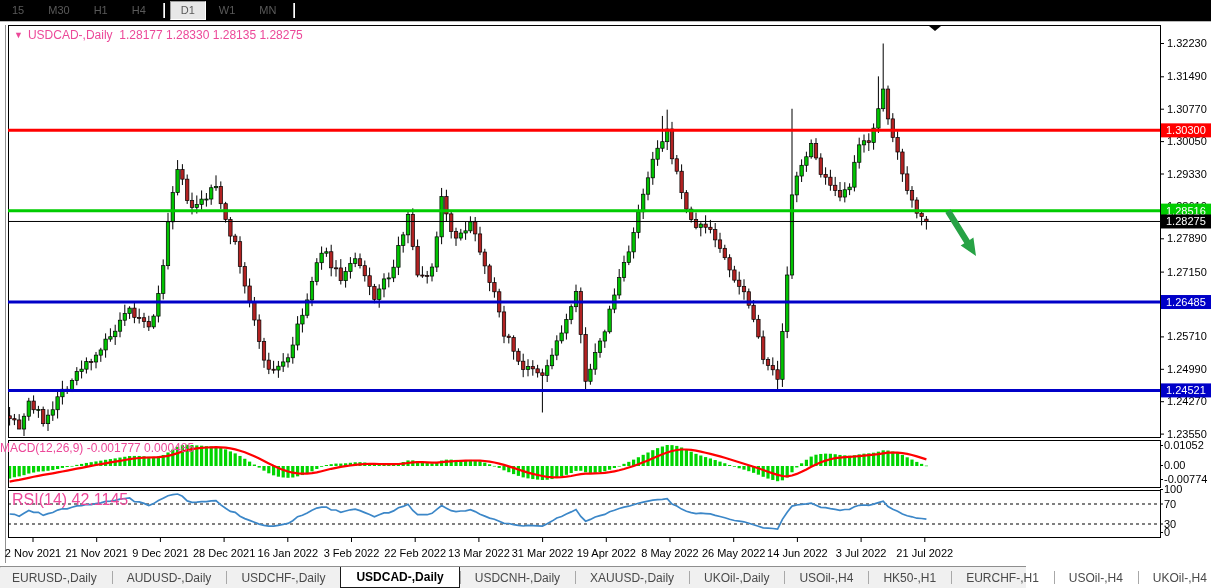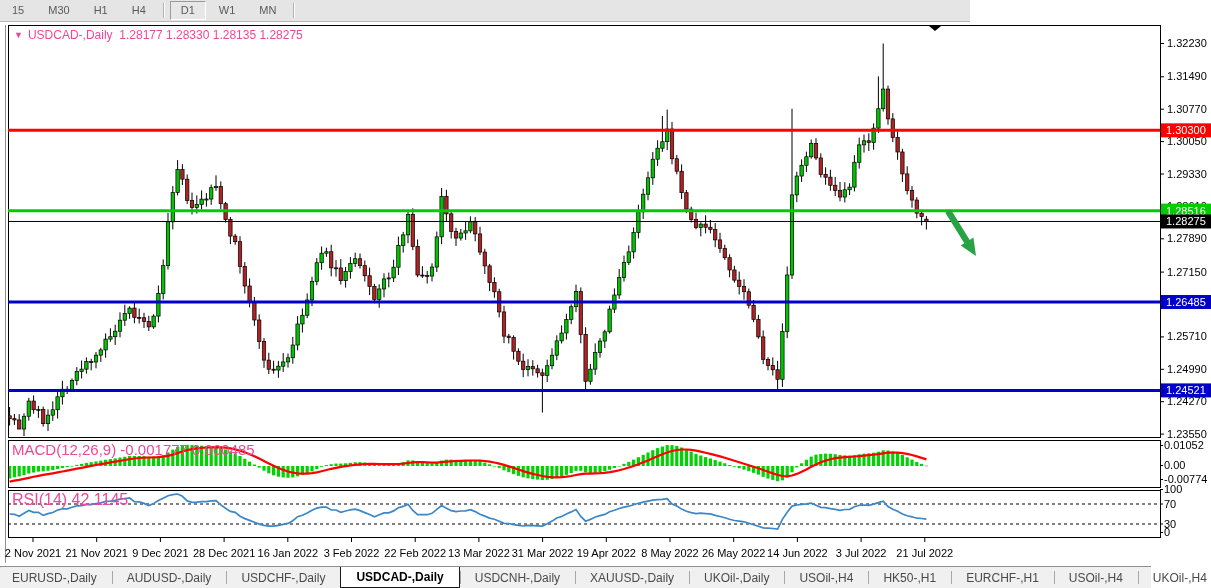--- a/index.html
+++ b/index.html
@@ -3,44 +3,44 @@
 <meta charset="utf-8">
 <style>
   html,body{margin:0;padding:0}
   body{
     width:1211px;height:588px;position:relative;overflow:hidden;
     background:#ffffff;font-family:"Liberation Sans",sans-serif;
     -webkit-font-smoothing:none;
   }
   
   #toolbar{
-    position:absolute;top:0;left:0;width:970px;height:21px;
-    background:#e5e5e5;border-bottom:1px solid #b8b8b8;
+    position:absolute;top:0;left:0;width:1211px;height:21px;
+    background:#000000;border-bottom:1px solid #b8b8b8;
     display:flex;align-items:center;font-size:11px;color:#5a5a5a;
   }
   .tf-btn{
     padding:2px 10px;margin:0 1px;border:1px solid transparent;cursor:default;
     line-height:13px;
   }
   .tf-btn.active{
     background:#e7e7e7;border:1px solid #9a9a9a;
     border-bottom-color:#ffffff;border-right-color:#ffffff;
   }
   .tf-sep{width:1px;height:15px;background:#b0b0b0;margin:0 5px;box-shadow:1px 0 0 #fff}
   
   .overlay{position:absolute;color:#ec4899;white-space:nowrap;z-index:3}
   #chart-title{left:14px;top:28px;font-size:12px}
   #chart-title .exp{font-size:9px;vertical-align:1px;margin-right:5px}
-  #macd-label{left:12px;top:441px;font-size:15px}
+  #macd-label{left:0;top:441px;font-size:12px}
   #rsi-label{left:12px;top:491px;font-size:16px}
   
   #chart{position:absolute;left:0;top:0;z-index:1}
   
   #tabbar{
-    position:absolute;left:0;bottom:0;width:1151px;height:21px;
+    position:absolute;left:0;bottom:0;width:1026px;height:21px;
     background:#f0f0f0;border-top:1px solid #8e8e8e;
     display:flex;align-items:stretch;font-size:12px;color:#4a4a4a;z-index:4;
   }
   #tab-corner{width:10px;border-right:1px solid #9a9a9a;transform:skewX(-18deg);margin-left:-4px}
   .tab{display:flex;align-items:center;padding:0 15px;position:relative;cursor:default}
   .tab .sep{position:absolute;left:0;top:4px;bottom:4px;width:1px;background:#a8a8a8}
   .tab.active{
     background:#ffffff;border:1px solid #1a1a1a;border-top:none;
     font-weight:bold;color:#000;z-index:2;
   }

